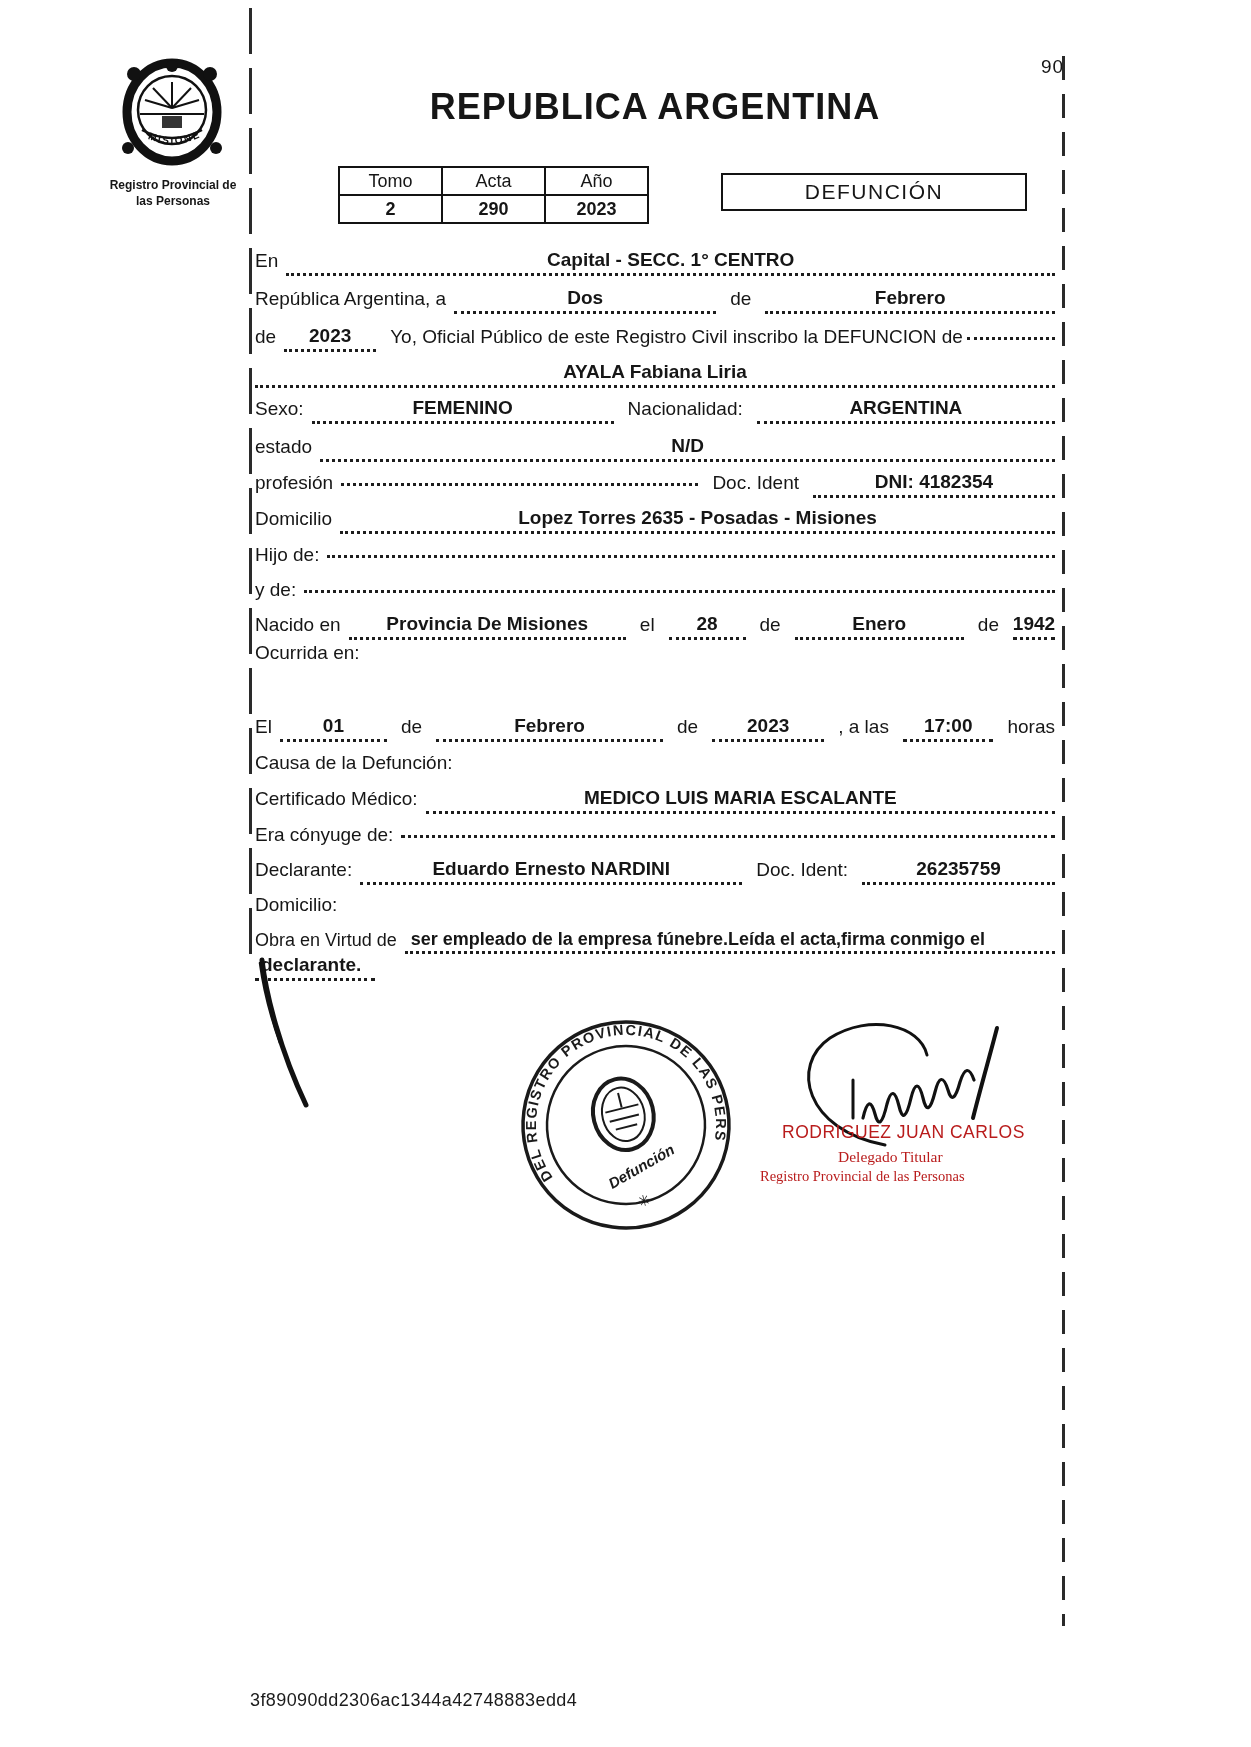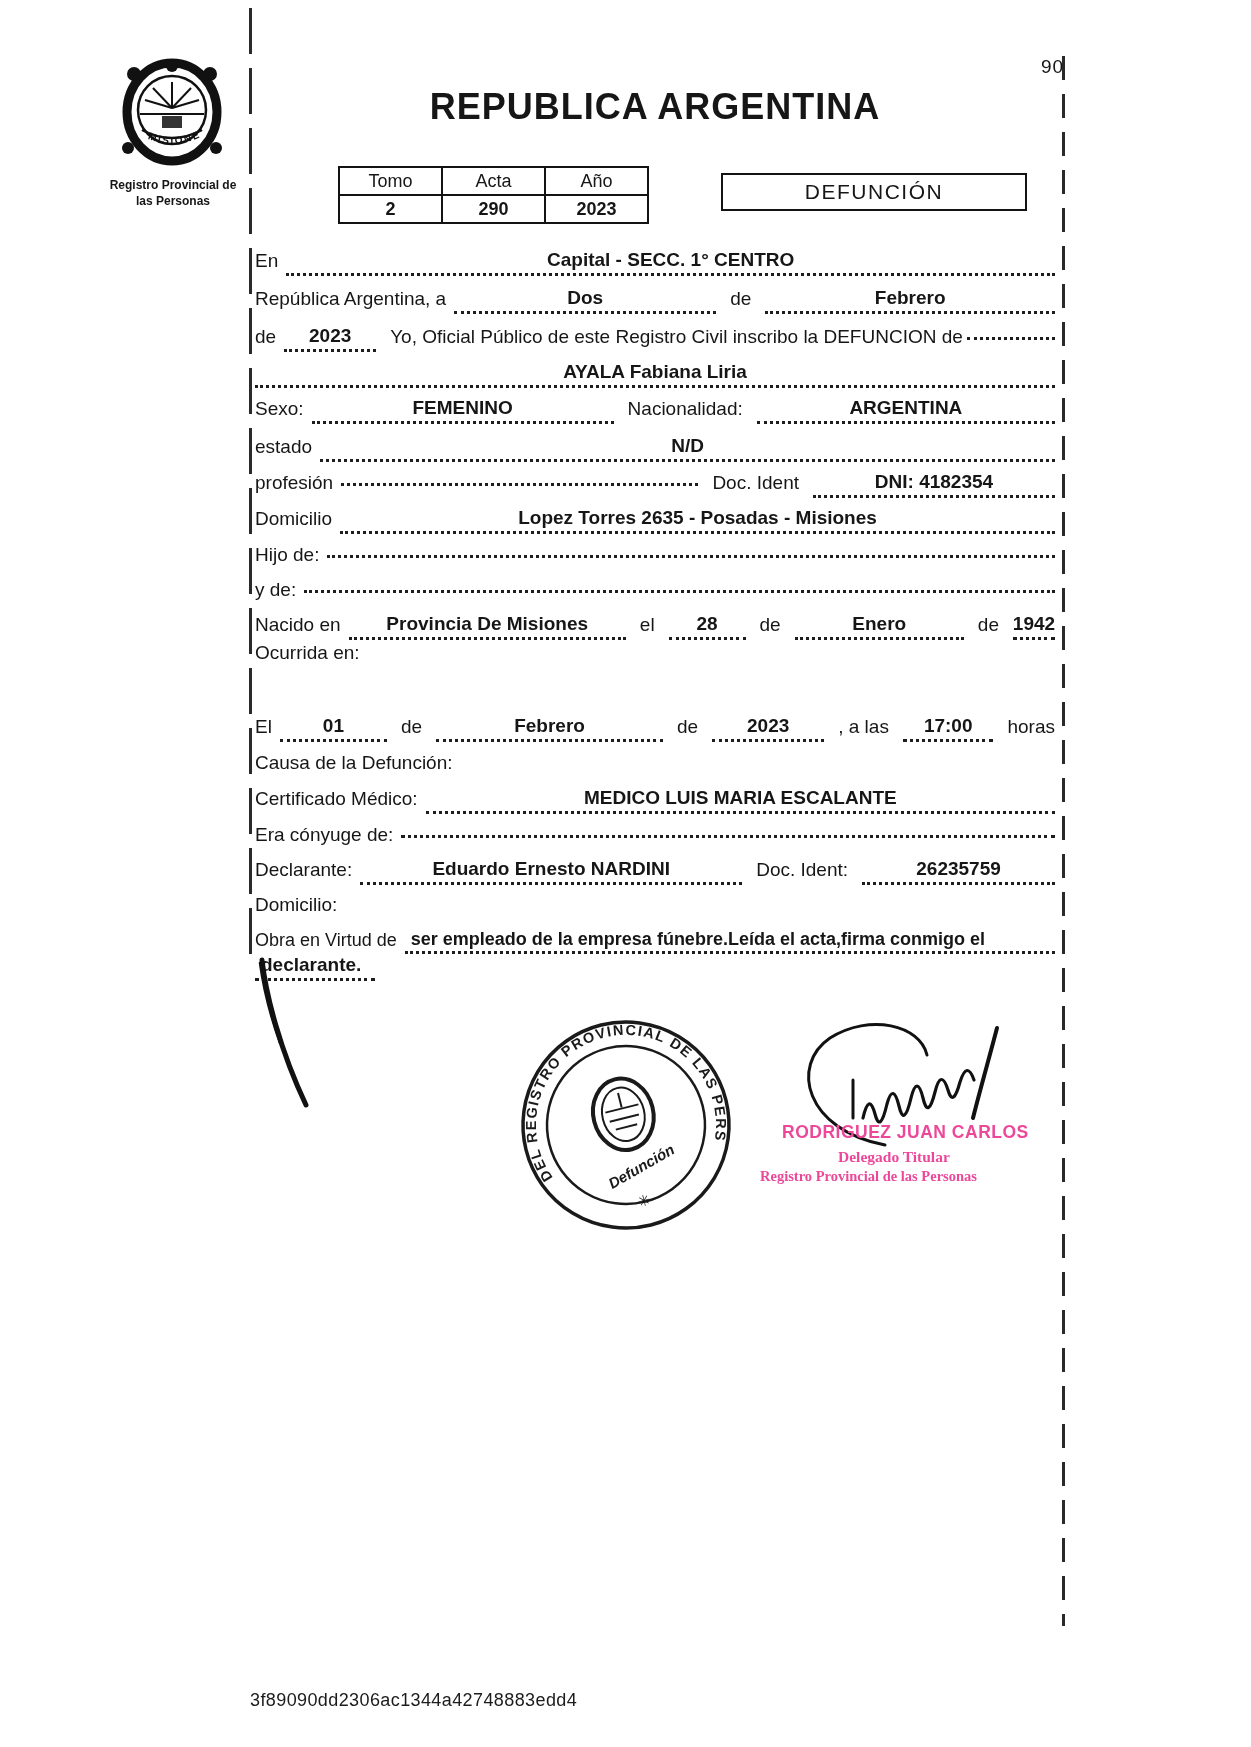--- a/index.html
+++ b/index.html
@@ -42,21 +42,21 @@
     font-weight:700;white-space:nowrap;}
   .dot.fill{flex:1;}
   .dot.left{justify-content:flex-start;}
   
   #row-ocurrida{position:absolute;left:255px;width:800px;top:642px;display:flex;
     align-items:center;font-size:19px;}
   #row-ocurrida .lbl{align-self:center;padding-bottom:10px;}
   #ocurrida-col{flex:1;border-bottom:3.5px dotted #1d1d1d;text-align:center;
     font-weight:700;font-size:18.5px;line-height:1.55;padding-bottom:2px;}
   
-  .sig-text{font-weight:700;color:#ec4899;}
+  .sig-text{font-weight:400;color:#b91c1c;}
   #signer-name{left:782px;top:1122px;font-size:17.5px;letter-spacing:0.5px;}
   #signer-title{left:838px;top:1148px;font-size:15.5px;font-family:"Liberation Serif",serif;}
   #signer-office{left:760px;top:1168px;font-size:14.5px;font-family:"Liberation Serif",serif;}
   
   #footer-hash{left:250px;top:1690px;font-size:18px;letter-spacing:0.4px;color:#1b1b1b;}
   svg text{font-family:"Liberation Sans",sans-serif;}
 </style>
 </head>
 <body>
 

